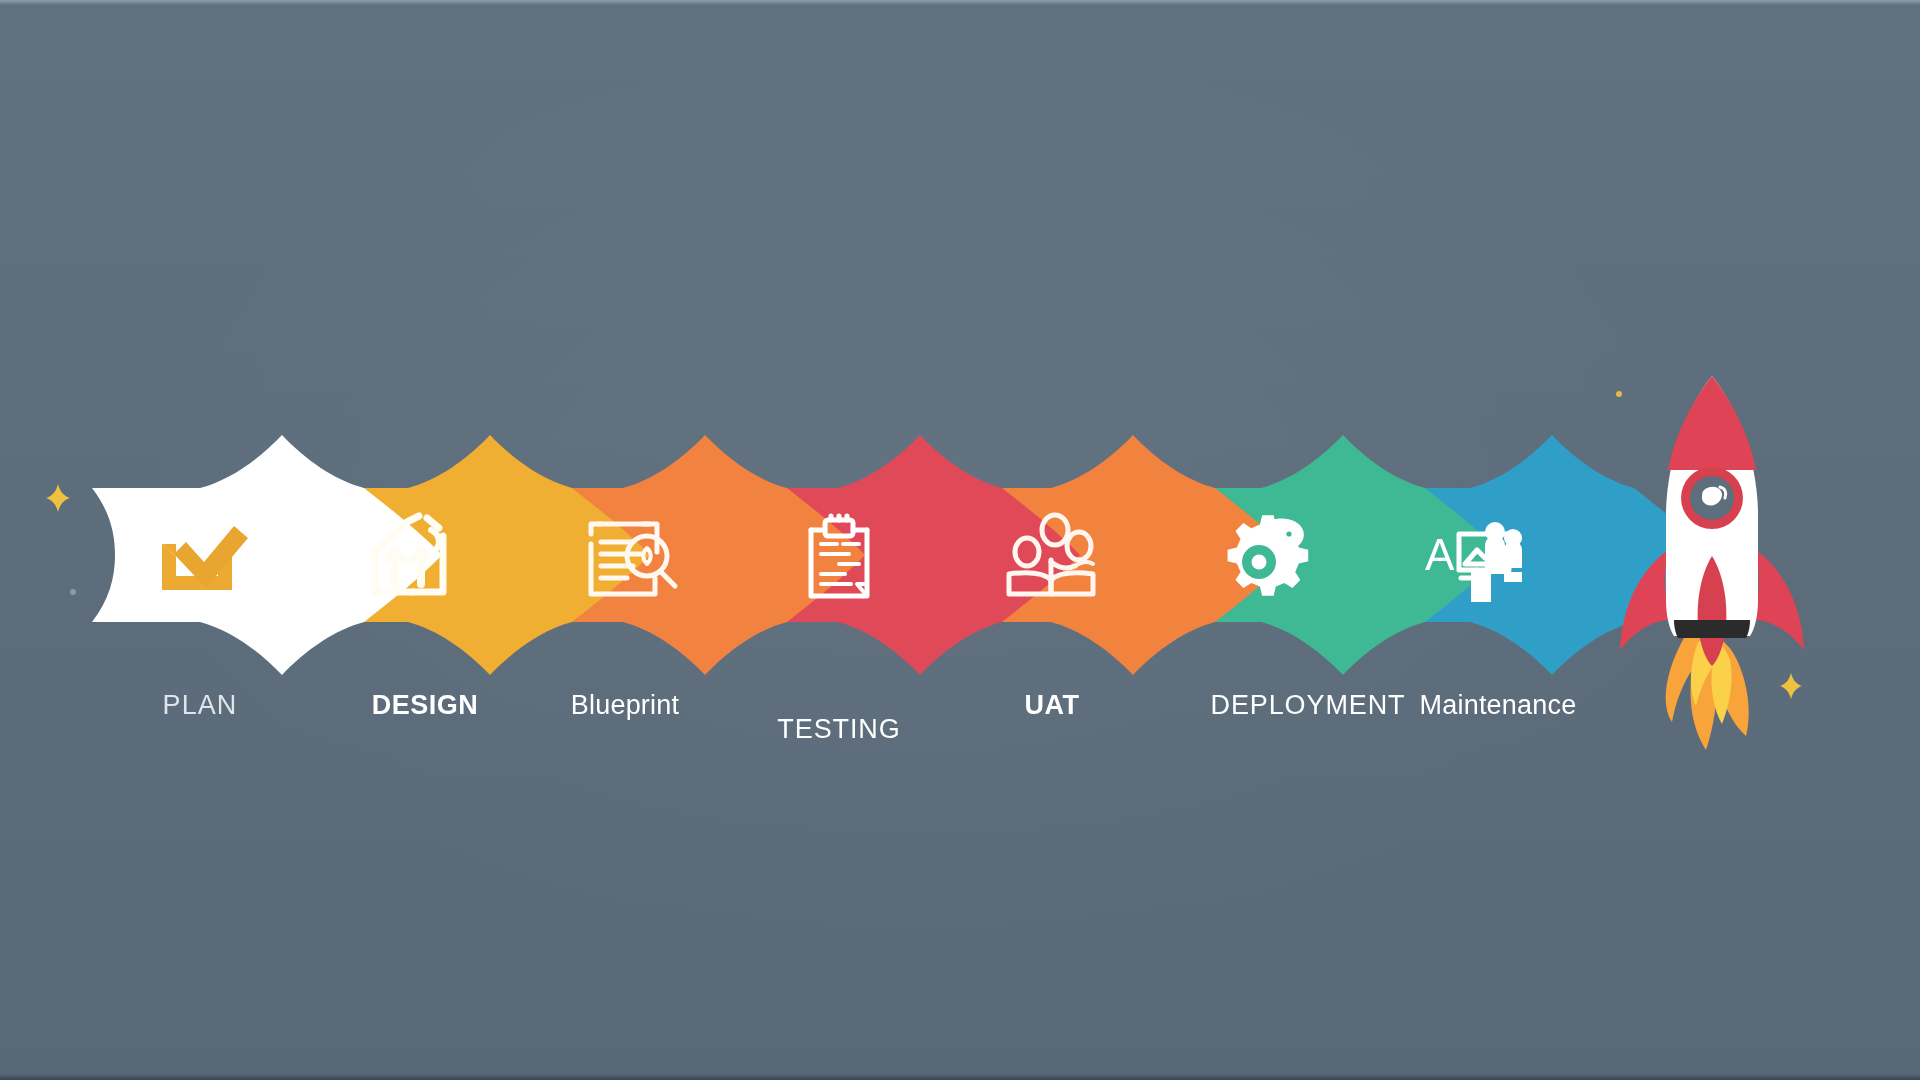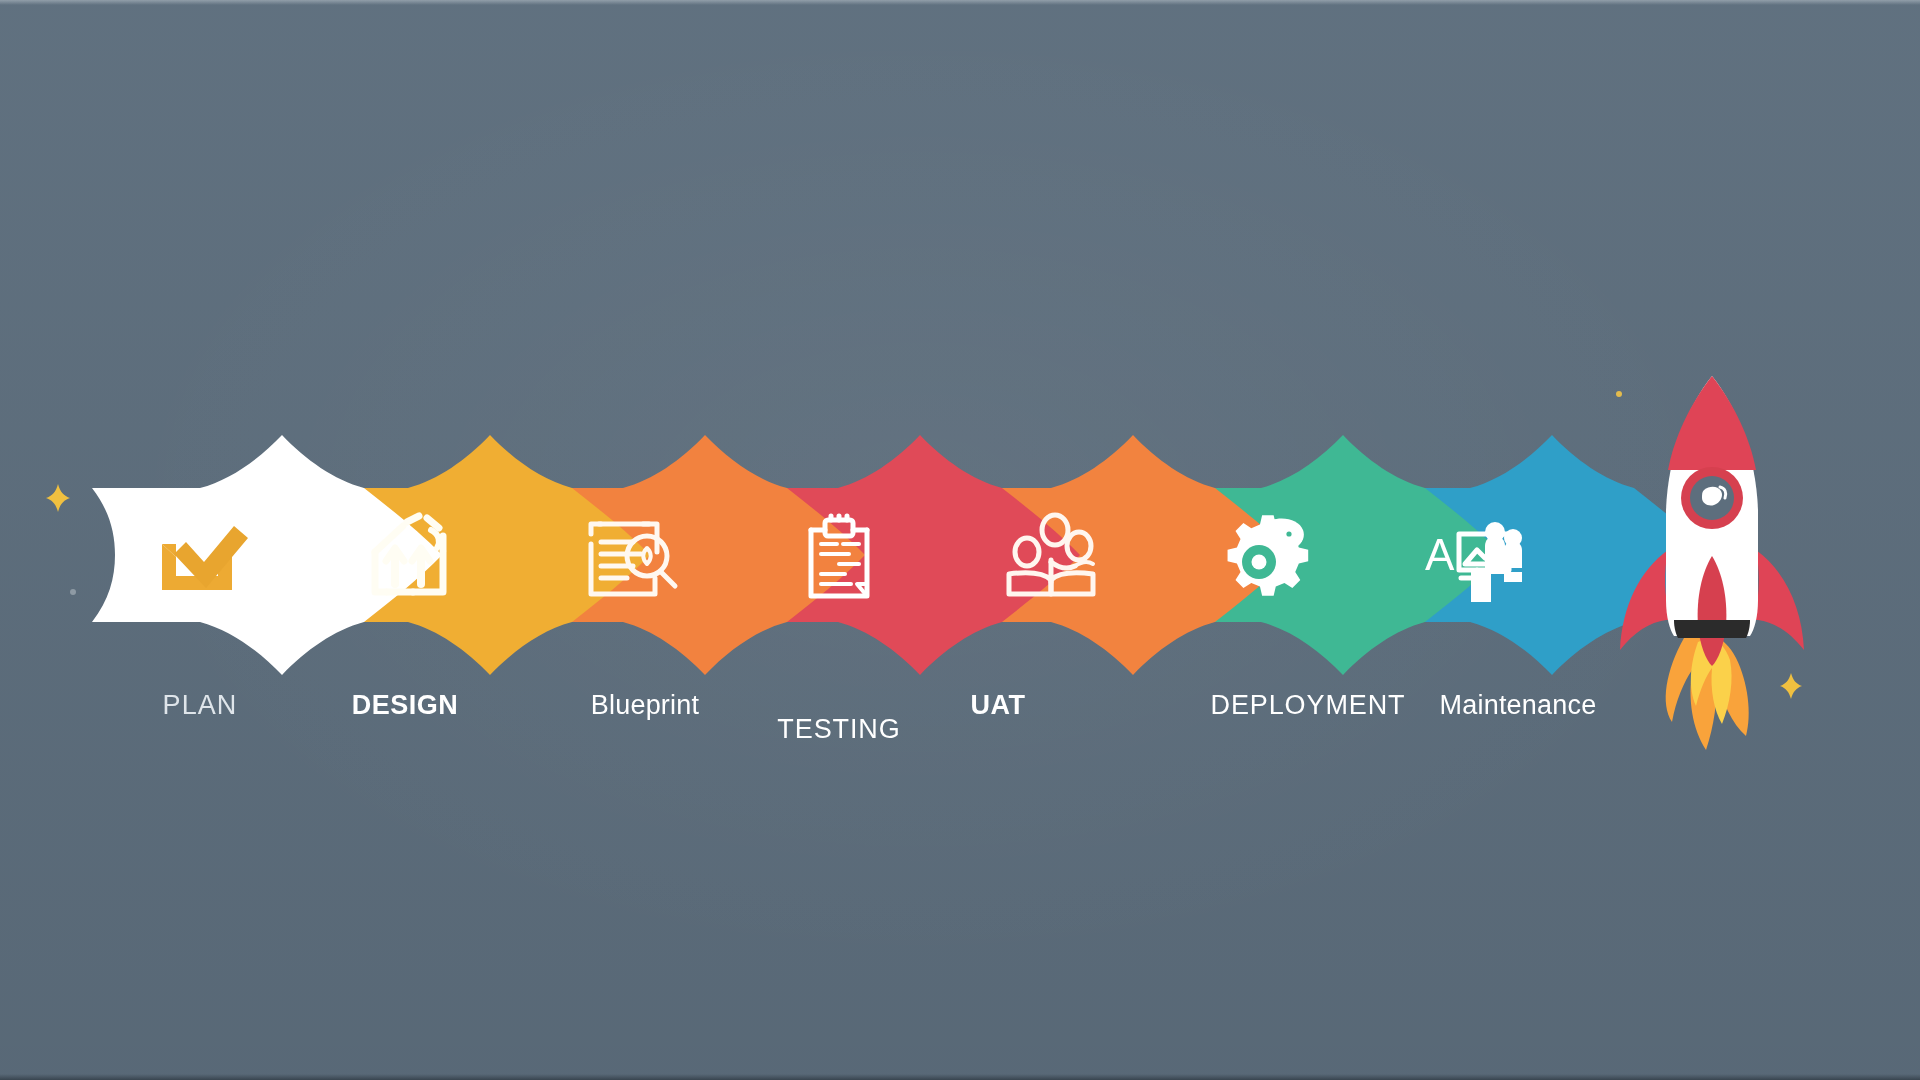--- a/index.html
+++ b/index.html
@@ -69,21 +69,21 @@
     transform: translateX(-50%);
     white-space: nowrap;
     font-size: 27px;
     letter-spacing: .6px;
     line-height: 34px;
     color: #ffffff;
   }
   .step-label.w-light  { font-weight: 400; color: #dfe5ea; letter-spacing: 1.1px; }
   .step-label.w-bold   { font-weight: 700; color: #ffffff; letter-spacing: .5px; }
   .step-label.w-normal { font-weight: 400; color: #ffffff; letter-spacing: .9px; }
-  .step-label.w-title  { font-weight: 400; color: #ffffff; letter-spacing: .2px; margin-left: 20px; }
+  .step-label.w-title  { font-weight: 400; color: #ffffff; letter-spacing: .2px; }
 
   
   #rocket {
     position: absolute;
     left: 1596px;
     top: 370px;
     width: 240px;
     height: 400px;
   }
 
@@ -313,24 +313,24 @@
         <circle cx="40" cy="-20" r="9" fill="#ffffff"></circle>
         <path d="M 31,-8 C 31,-13 35,-17 40,-17 C 45,-17 49,-13 49,-8 L 49,10 L 31,10 Z" fill="#ffffff"></path>
         <rect x="31" y="14" width="18" height="10" fill="#ffffff"></rect>
       </g>
 
     </svg>
   </div>
 
   <div id="labels">
     <div class="step-label w-light" style="left:200px;">PLAN</div>
-    <div class="step-label w-bold" style="left:405px;">DESIGN</div>
+    <div class="step-label w-bold" style="left:425px;">DESIGN</div>
     <div class="step-label w-title" style="left:625px;">Blueprint</div>
     <div class="step-label w-normal" style="left:839px;margin-top:24px;">TESTING</div>
-    <div class="step-label w-bold" style="left:998px;">UAT</div>
+    <div class="step-label w-bold" style="left:1052px;">UAT</div>
     <div class="step-label w-normal" style="left:1308px;">DEPLOYMENT</div>
     <div class="step-label w-title" style="left:1498px;">Maintenance</div>
   </div>
 
   <div id="rocket">
     <svg width="240" height="400" viewBox="0 0 240 400" xmlns="http://www.w3.org/2000/svg">
 
       <g>
         <path d="M 88,268 C 70,300 64,334 76,352 C 80,330 88,312 96,300 C 92,330 96,358 110,380 C 118,356 122,330 120,306 C 126,332 136,354 150,366 C 156,344 152,312 140,288 C 134,276 126,270 120,266 Z" fill="#f9a33b"></path>
         <path d="M 102,272 C 94,294 92,318 100,336 C 104,320 110,306 116,298 C 114,320 118,340 126,354 C 134,334 138,310 134,290 C 130,278 122,270 116,266 Z" fill="#fbd14a"></path>

